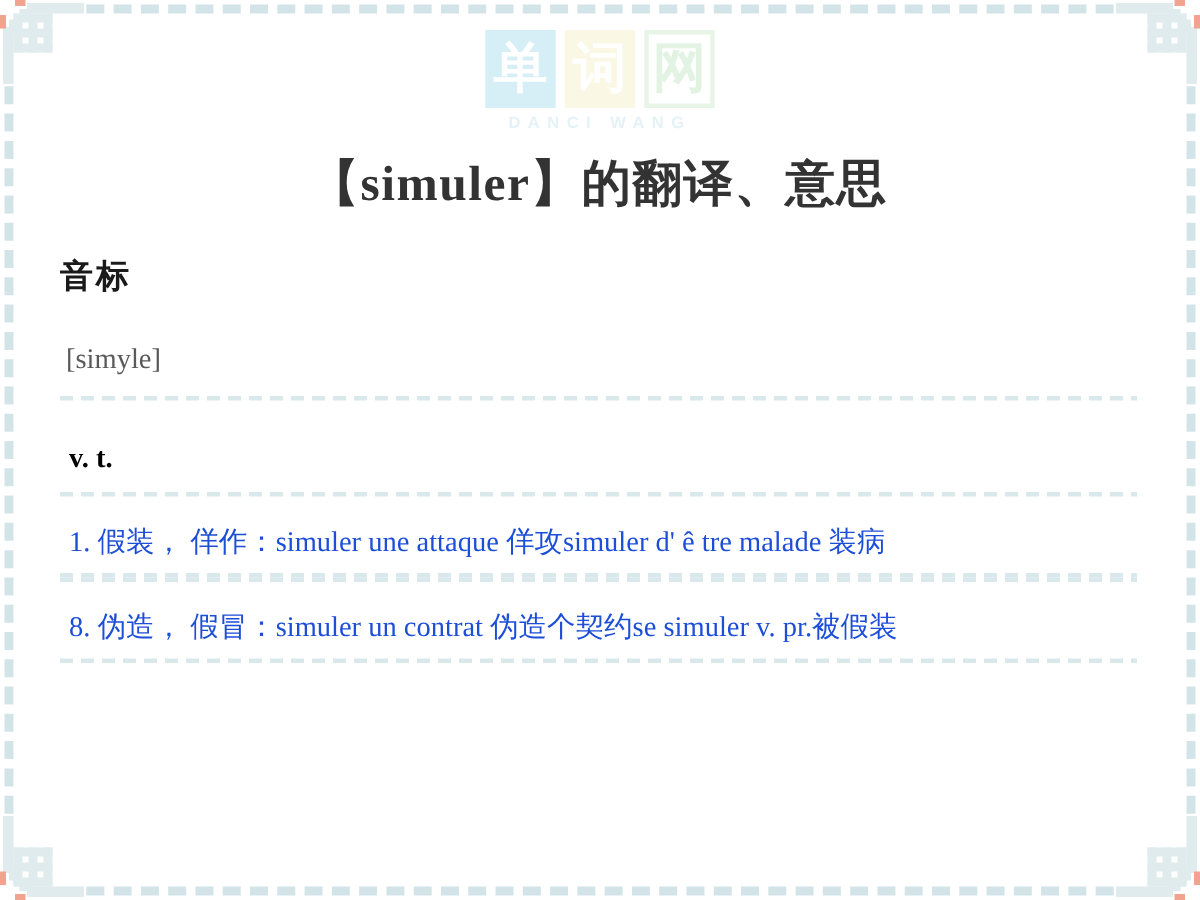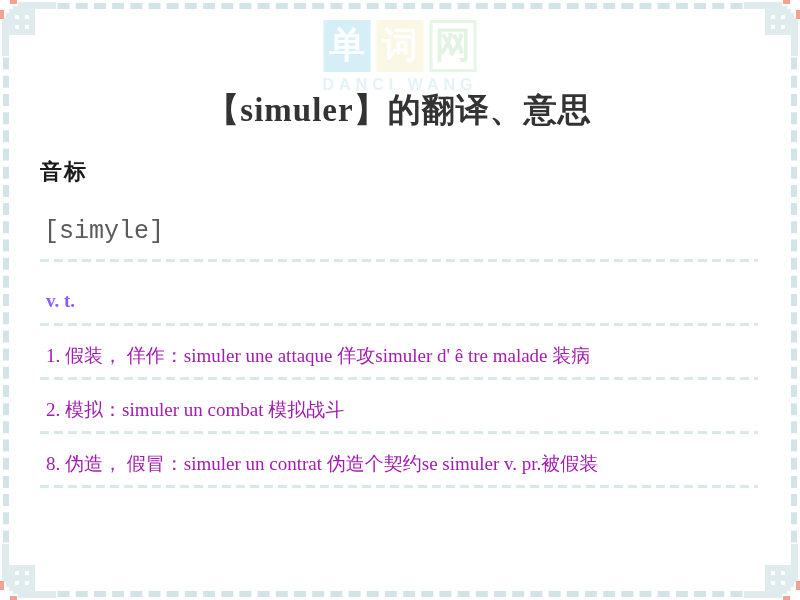--- a/index.html
+++ b/index.html
@@ -41,49 +41,49 @@
     font-size: 36px; line-height: 50px;
     font-weight: bold; text-align: center;
     font-family: "Liberation Sans", "DejaVu Sans", sans-serif;
   }
   .block.b1 { background: #b5e2f2; color: #ffffff; }
   .block.b2 { background: #f7f2cf; color: #ffffff; }
   .block.b3 { background: #ffffff; border: 3px solid #d5eed5; color: #cdeacd; line-height: 44px; }
   .caption {
     margin-top: 4px;
     font-family: "Liberation Sans", "DejaVu Sans", sans-serif;
-    font-size: 16px; font-weight: bold;
+    font-size: 11px; font-weight: bold;
     letter-spacing: 5px;
     color: #cfe8f1;
   }
 
-  .content { position: absolute; inset: 0; padding: 2px 42px 0 40px; }
+  .content { position: absolute; inset: 0; padding: 14px 42px 0 40px; }
 
   .title {
     margin-top: 86px;
     text-align: center;
     font-size: 33px;
     font-weight: bold;
     color: #333333;
     letter-spacing: 1px;
   }
 
   .section-heading {
     font-size: 22px;
     font-weight: bold;
     color: #1a1a1a;
     letter-spacing: 2px;
   }
   .h-phonetic { margin-top: 24px; }
   .h-meaning { margin-top: 16px; }
 
   .row { color: #555555; }
-  .phonetic-value { padding: 30px 4px 13px; font-size: 25px; color: #5a5a5a; font-family: Liberation Mono, monospace; }
-  .pos { padding: 28px 6px 11px; font-size: 19px; font-weight: bold; color: #8b5cf6; }
-  .meaning-item { padding: 17px 6px 8px; font-size: 19px; color: #a21caf; }
+  .phonetic-value { padding: 30px 4px 13px; font-size: 19px; color: #5a5a5a; }
+  .pos { padding: 28px 6px 11px; font-size: 19px; font-weight: bold; color: #000000; }
+  .meaning-item { padding: 17px 6px 8px; font-size: 19px; color: #1d4ed8; }
 
   .sep {
     height: 3px;
     background: repeating-linear-gradient(90deg, #d8e8eb 0 9px, transparent 9px 14px);
   }
 </style>
 </head>
 <body>
 
 <div class="page">
@@ -185,20 +185,19 @@
     <h2 class="section-heading h-phonetic">音标</h2>
     <div class="row phonetic-value">[simyle]</div>
     <div class="sep"></div>
 
     <div class="row pos">v. t.</div>
     <div class="sep"></div>
 
     <div class="row meaning-item">1. 假装， 佯作：simuler une attaque 佯攻simuler d' ê tre malade 装病</div>
     <div class="sep"></div>
 
-    <div class="row meaning-item">2. 模拟：simuler un combat 模拟战斗</div>
     <div class="sep"></div>
 
     <div class="row meaning-item">8. 伪造， 假冒：simuler un contrat 伪造个契约se simuler v. pr.被假装</div>
     <div class="sep"></div>
   </div>
 
 </div>
 
 </body></html>

